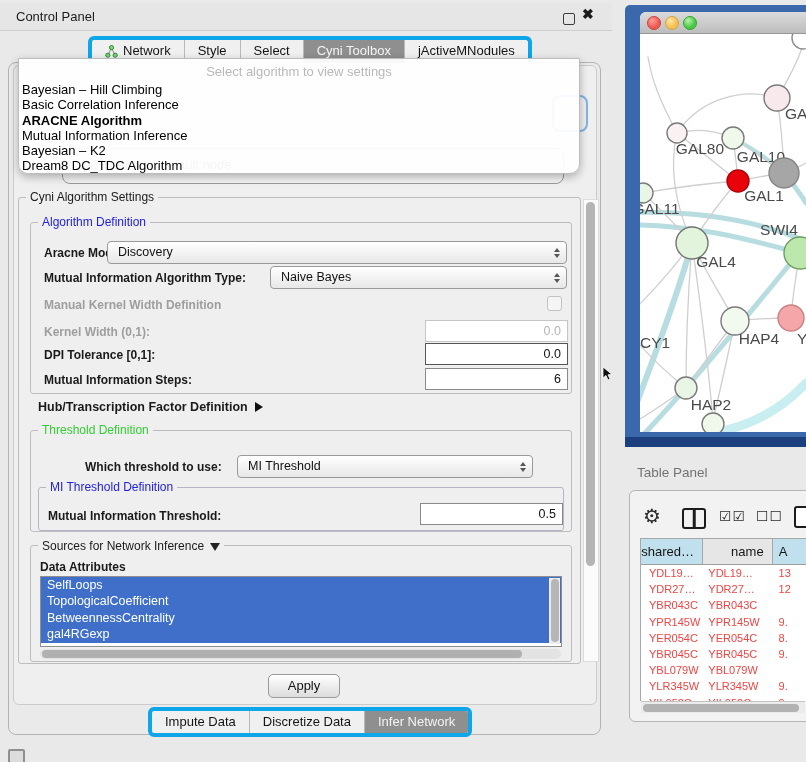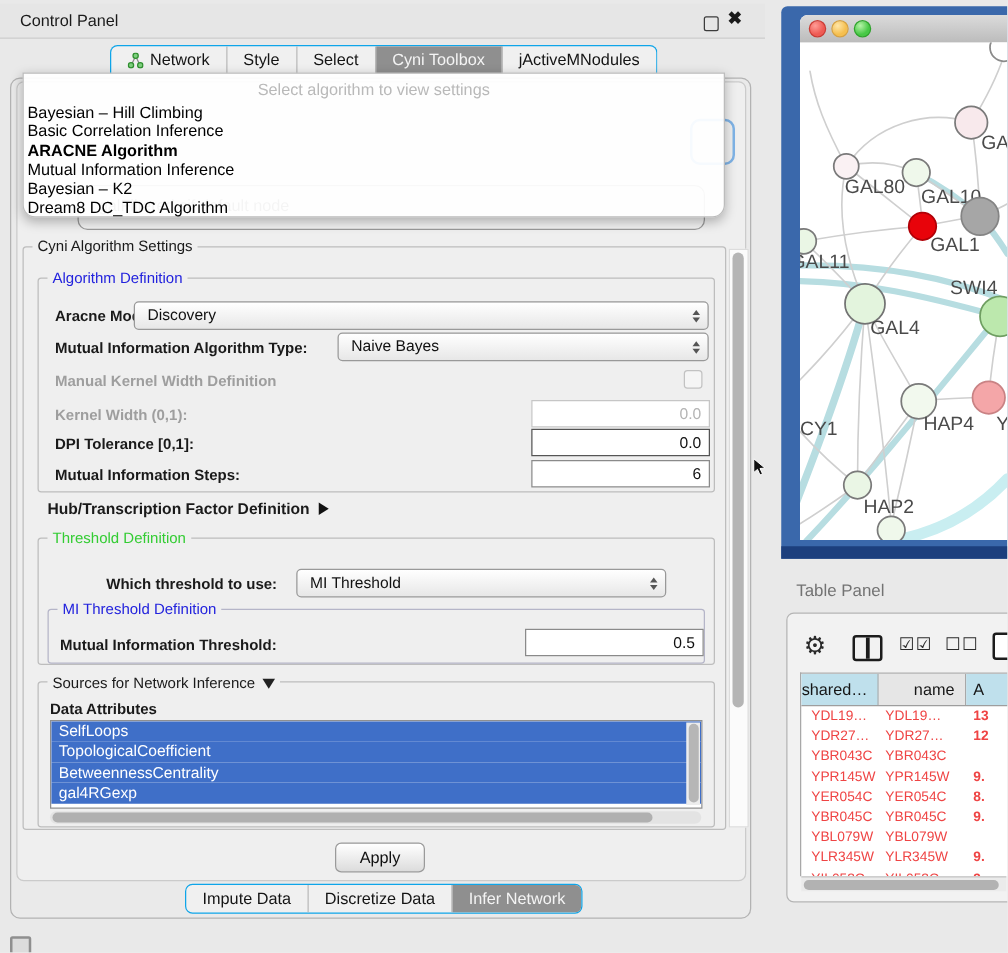--- a/index.html
+++ b/index.html
@@ -10,21 +10,21 @@
   
   .cp-header{left:0;top:3px;width:612px;height:27px;background:#e6e6e6;border-bottom:1px solid #cdcdcd;}
   .cp-title{left:16px;top:9px;font-size:13px;color:#1b1b1b;}
   .float-icon{left:563px;top:13px;width:10px;height:10px;border:1.6px solid #3c3c3c;border-radius:2px;background:transparent;}
   .close-icon{left:582px;top:6px;font-size:14px;font-weight:bold;color:#1b1b1b;}
 
   .outer-panel{left:8px;top:62px;width:591px;height:671px;border:1px solid #b3b3b3;border-radius:8px;background:#eaeaea;}
   .inner-panel{left:13px;top:65px;width:582px;height:638px;border:1px solid #cbcbcb;border-radius:6px;background:#efefef;}
 
   
-  .tabbar{display:flex;height:22px;border:1px solid #0ea5e9;background:#f0f0f0;overflow:hidden;}
+  .tabbar{display:flex;height:22px;border:4px solid #0ea5e9;background:#f0f0f0;overflow:hidden;}
   .tabbar.top{left:88px;top:36px;border-radius:6px 6px 0 0;border-bottom:none;}
   .tabbar.bottom{left:148px;top:707px;border-radius:6px;}
   .tab{font-size:13px;line-height:22px;padding:0 13px;color:#141414;border-right:1px solid #b9b9b9;
        display:flex;align-items:center;gap:5px;white-space:nowrap;}
   .tab:last-child{border-right:none;}
   .tab.selected{background:#8f8f8f;color:#f4f4f4;}
 
   
   .hidden-combo{left:62px;top:148px;width:484px;height:34px;border:1px solid #9a9a9a;border-radius:8px;
                 background:#f2f2f2;font-size:13px;line-height:32px;color:#6a6a6a;padding-left:16px;z-index:10;}
@@ -96,21 +96,21 @@
   .tablebox{left:640px;top:538px;width:166px;height:162px;background:#fff;border-left:1px solid #a8a8a8;border-top:1px solid #a8a8a8;overflow:hidden;}
   .thead{display:flex;height:25px;border-bottom:1px solid #9e9e9e;}
   .th{font-size:13px;color:#161616;line-height:25px;border-right:1px solid #a8a8a8;box-sizing:border-box;}
   .th.c0{width:73px;background:#bfe0ec;text-align:right;padding-right:8px;}
   .th.c1{width:82px;background:#e6e6e6;text-align:right;padding-right:8px;}
   .th.c2{width:40px;background:#bfe0ec;text-align:left;padding-left:6px;}
   .trow{display:flex;height:16.2px;}
   .tcell{font-size:11px;color:#ef4444;line-height:16.2px;white-space:nowrap;overflow:hidden;box-sizing:border-box;}
   .tcell.c0{width:73px;padding-left:8px;}
   .tcell.c1{width:82px;padding-left:5px;}
-  .tcell.c2{width:40px;padding-left:6px;font-weight:bold;}
+  .tcell.c2{width:40px;padding-left:6px;}
   .tp-hscroll{left:641px;top:701px;width:164px;height:11px;background:#ebebeb;border-top:1px solid #c4c4c4;}
   .tp-hthumb{position:absolute;left:2px;top:1.5px;width:156px;height:8px;background:#b2b2b2;border-radius:4px;}
 
   .cursor{left:602px;top:366px;width:12px;height:16px;z-index:90;}
 </style>
 </head>
 <body>
 
 <div class="app">
 

